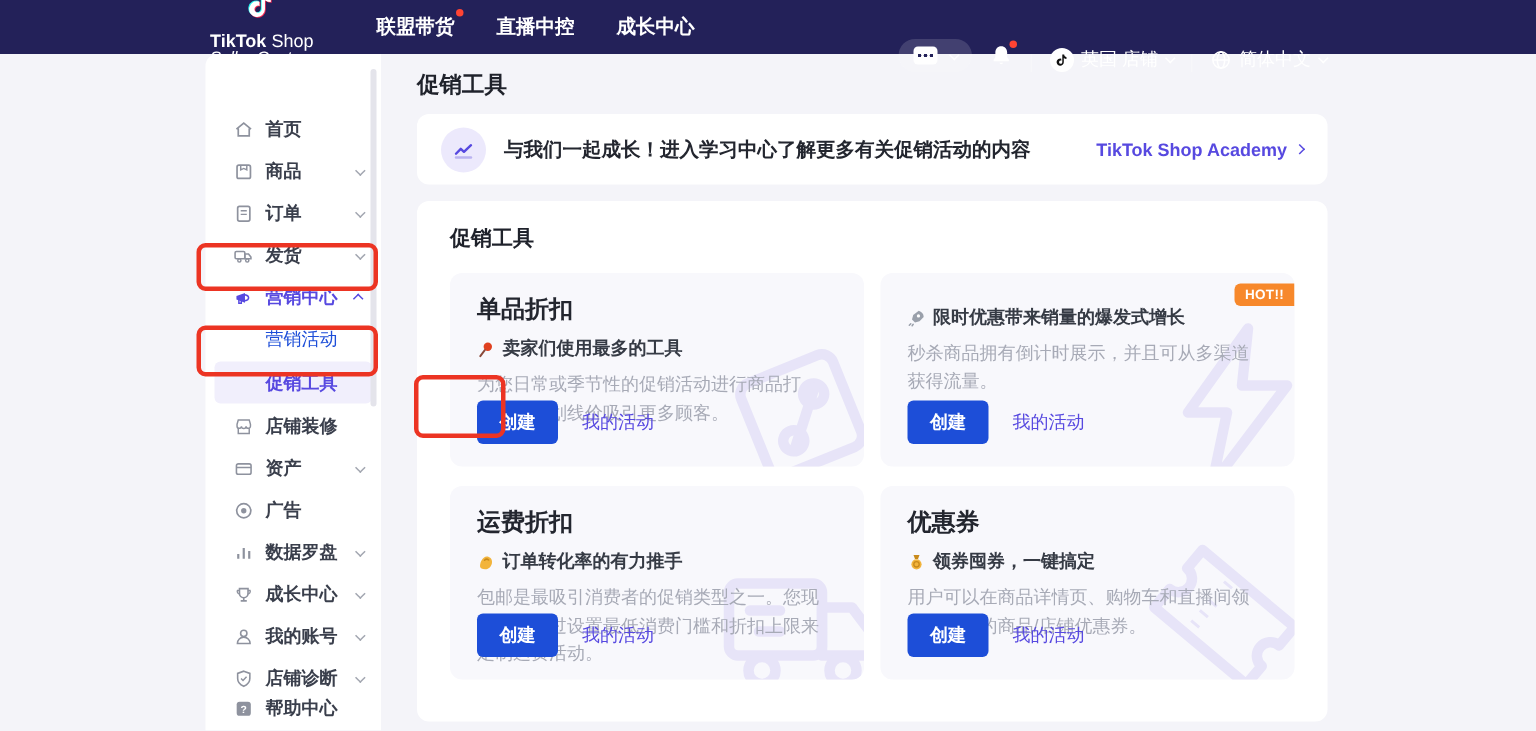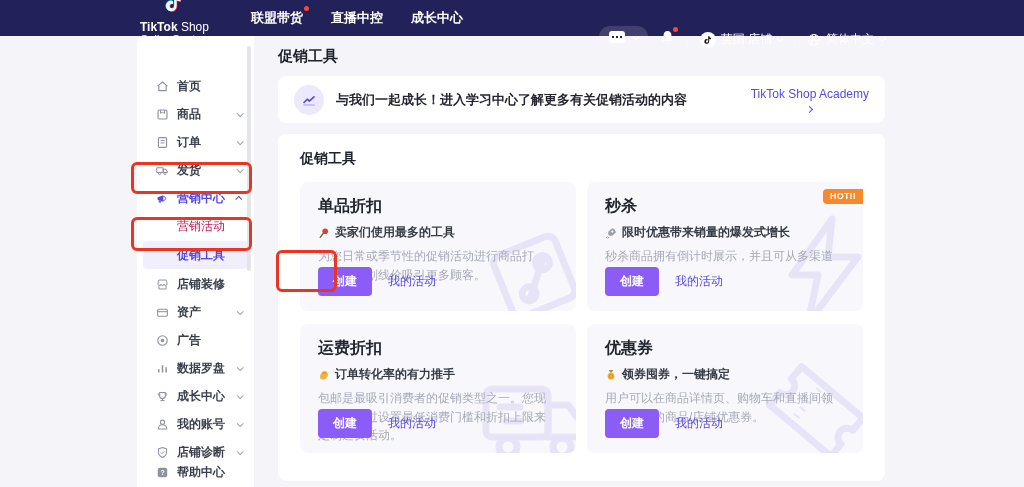--- a/index.html
+++ b/index.html
@@ -44,39 +44,39 @@
     background:#fff; border-radius:8px 0 0 0; padding-top:36px; z-index:2;
   }
   .sb-scrollthumb { position:absolute; right:3px; top:10px; width:4px; height:225px; background:#E4E4EB; border-radius:2px; }
   .sb-item { height:28px; display:flex; align-items:center; padding:0 12px 0 18px; cursor:pointer; color:#3A3F4C; font-size:12px; font-weight:bold; }
   .sb-item .sb-ico { width:14px; height:14px; margin-right:8px; display:flex; align-items:center; justify-content:center; color:#8E929E; flex-shrink:0; }
   .sb-item .sb-label { flex:1; white-space:nowrap; }
   .sb-item .chev { color:#A2A6B0; }
   .sb-item.active { color:#5749E0; }
   .sb-item.active .sb-ico { color:#5749E0; }
   .sb-item.active .chev { color:#5749E0; }
-  .sb-sub { height:28px; display:flex; align-items:center; padding-left:40px; font-size:12px; color:#be185d; cursor:pointer; }
+  .sb-sub { height:28px; display:flex; align-items:center; padding-left:40px; font-size:12px; color:#1d4ed8; cursor:pointer; }
   .sb-sub.active { background:#F1EFFC; border-radius:4px; margin:1px 6px; color:#5749E0; font-weight:bold; padding-left:34px; height:28px; }
   .sb-item.last { margin-top:-8px; }
   
   .main { position:absolute; left:278px; top:36px; width:607px; }
   .page-title { font-size:15px; font-weight:bold; color:#1F222B; margin-top:11px; }
   .banner { margin-top:10px; height:47px; background:#fff; border-radius:8px; display:flex; align-items:center; padding:0 16px; position:relative; }
   .banner-ico { width:30px; height:30px; border-radius:50%; background:#ECE9FC; display:flex; align-items:center; justify-content:center; margin-right:12px; }
   .banner-text { font-size:13px; font-weight:bold; color:#23262F; }
-  .banner-link { position:absolute; right:16px; color:#5749E0; font-size:12px; font-weight:normal; display:flex; align-items:center; gap:6px; cursor:pointer;flex-direction:column; }
+  .banner-link { position:absolute; right:16px; color:#5749E0; font-size:12px; font-weight:bold; display:flex; align-items:center; gap:6px; cursor:pointer; }
   .section { margin-top:11px; background:#fff; border-radius:8px; padding:16px 22px 22px 22px; height:347px; }
   .section-title { font-size:14px; font-weight:bold; color:#1F222B; }
   .cards { margin-top:14px; display:grid; grid-template-columns:1fr 1fr; gap:13px 11px; }
   .tool-card { background:#F8F8FC; border-radius:8px; height:129px; position:relative; padding:14px 18px; overflow:hidden; }
   .tc-title { font-size:16px; font-weight:bold; color:#23262F; position:relative; z-index:1; }
   .tc-sub { margin-top:7px; display:flex; align-items:center; gap:5px; font-size:12px; font-weight:bold; color:#363B45; position:relative; z-index:1; }
   .tc-desc { margin-top:6px; font-size:12px; line-height:1.55; color:#A7AAB6; width:238px; position:relative; z-index:1; }
   .tc-actions { position:absolute; left:18px; bottom:15px; display:flex; align-items:center; gap:16px; z-index:1; }
-  .btn-create { background:#8b5cf6; color:#fff; font-size:12px; font-weight:bold; border:none; border-radius:4px; padding:6px 15px; cursor:pointer; }
+  .btn-create { background:#1d4ed8; color:#fff; font-size:12px; font-weight:bold; border:none; border-radius:4px; padding:6px 15px; cursor:pointer; }
   .link-my { color:#5749E0; font-size:12px; font-weight:normal; cursor:pointer; }
   .hot-badge { position:absolute; top:7px; right:0; background:#F7882B; color:#fff; font-size:9px; font-weight:bold; padding:2px 7px 3px; border-radius:4px 0 0 4px; z-index:2; letter-spacing:0.2px; }
   .watermark { position:absolute; right:-12px; bottom:-18px; z-index:0; }
   
   .red-box { position:absolute; border:3px solid #EC3423; border-radius:6px; z-index:9; pointer-events:none; }
   .red-box.b1 { left:131px; top:162px; width:121px; height:32px; }
   .red-box.b2 { left:131px; top:217px; width:121px; height:34px; }
   .red-box.b3 { left:276px; top:250px; width:61px; height:42px; }
 </style>
 </head>
@@ -316,21 +316,20 @@
             <path d="M30 25 h50 a8 8 0 0 1 8 8 v50 a8 8 0 0 1 -8 8 h-50 a8 8 0 0 1 -8 -8 v-50 a8 8 0 0 1 8 -8z"></path>
             <circle cx="44" cy="72" r="7"></circle>
               <circle cx="68" cy="48" r="7"></circle>
               <line x1="42" y1="78" x2="72" y2="42"></line>
           </g>
         </svg>
       </div>
 
       <div class="tool-card">
         <div class="hot-badge">HOT!!</div>
-        <div class="tc-title">秒杀</div>
         <div class="tc-sub">
           <svg width="12" height="12" viewBox="0 0 12 12">
               <path d="M7.5 1.2c1.8.6 3.3 2.1 3.3 4.2L8 8.2 5 9 3 7 3.8 4z" fill="#9AA0AB"></path>
               <circle cx="7.3" cy="4.6" r="1.1" fill="#fff"></circle>
               <path d="M2.2 9.8 1.2 10.8M3.8 10.2l-.7 1" stroke="#9AA0AB" stroke-width="1" stroke-linecap="round"></path>
             </svg>
           <span>限时优惠带来销量的爆发式增长</span>
         </div>
         <div class="tc-desc">秒杀商品拥有倒计时展示，并且可从多渠道获得流量。</div>
         <div class="tc-actions">

